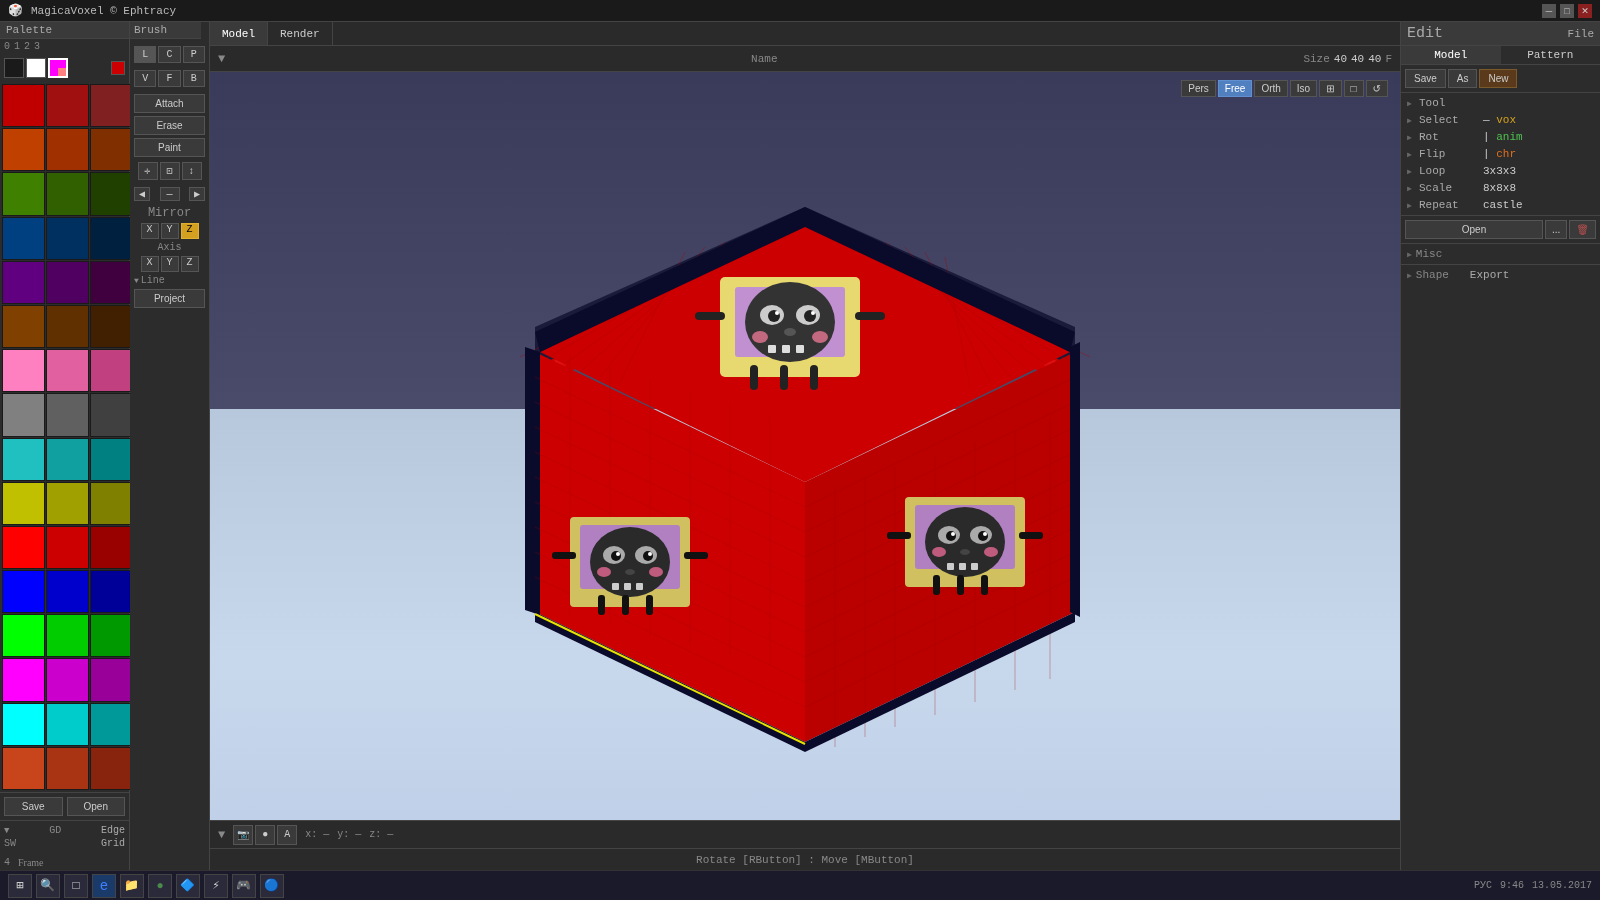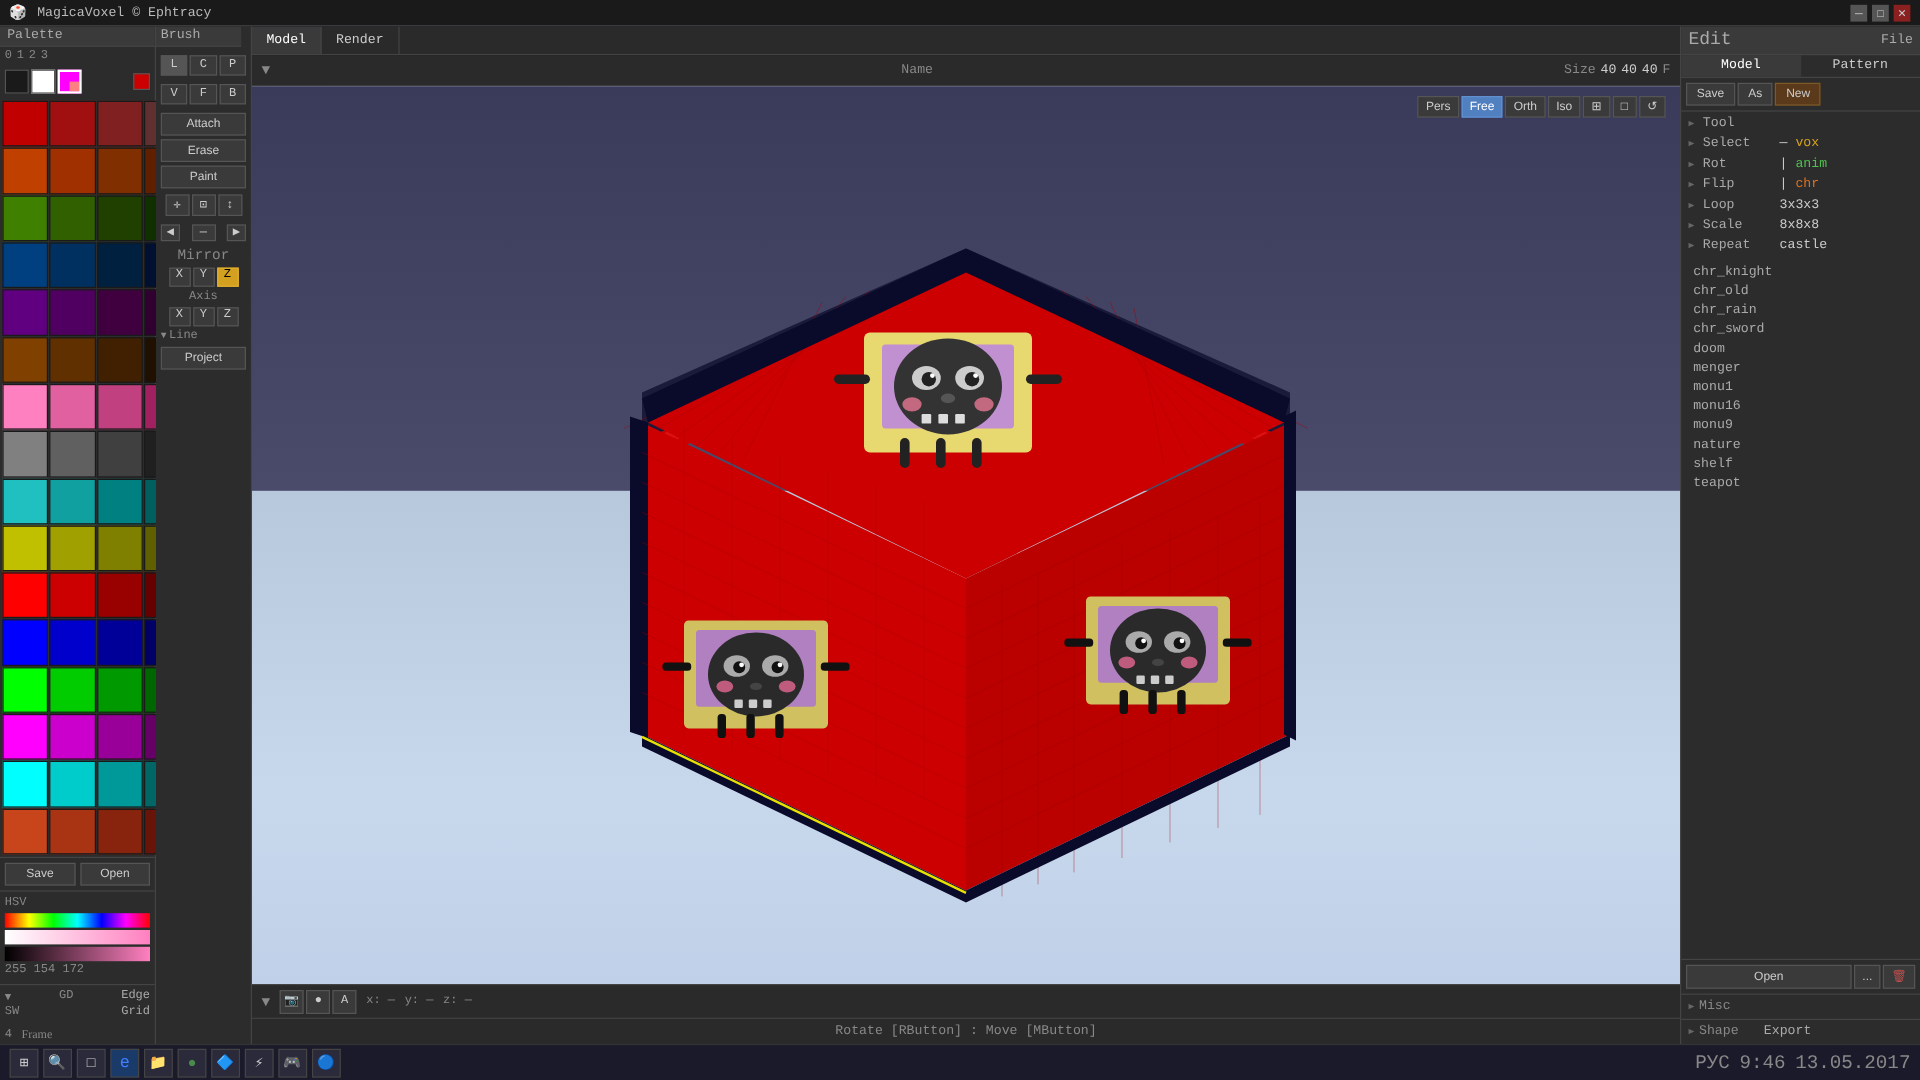--- a/index.html
+++ b/index.html
@@ -111,21 +111,21 @@
     .edit-section-value { font-size: 11px; color: #ccc; }
     
     
     .vp-icons { display: flex; gap: 2px; }
     .vp-icon { width: 20px; height: 20px; background: #3a3a3a; border: 1px solid #555; display: flex; align-items: center; justify-content: center; font-size: 10px; cursor: pointer; }
     
     
     .taskbar { height: 30px; background: #1a1a2a; border-top: 1px solid #333; display: flex; align-items: center; justify-content: space-between; padding: 0 8px; }
     .taskbar-left { display: flex; gap: 4px; align-items: center; }
     .taskbar-btn { width: 24px; height: 24px; background: #2a2a3a; border: 1px solid #444; display: flex; align-items: center; justify-content: center; font-size: 12px; cursor: pointer; }
-    .taskbar-right { display: flex; align-items: center; gap: 8px; font-size: 16px; color: #888; padding-left: 28px; }
+    .taskbar-right { display: flex; align-items: center; gap: 8px; font-size: 10px; color: #888; padding-left: 28px; }
 
     
     ::-webkit-scrollbar { width: 6px; }
     ::-webkit-scrollbar-track { background: #2a2a2a; }
     ::-webkit-scrollbar-thumb { background: #555; }
   </style>
 </head>
 <body>
 
 <div class="title-bar">
@@ -291,31 +291,20 @@
         <div class="palette-cell" style="background: rgb(240, 112, 64); border: 1px solid rgb(26, 26, 26);"></div>
         <div class="palette-cell" style="background: rgb(248, 144, 96); border: 1px solid rgb(26, 26, 26);"></div>
         <div class="palette-cell" style="background: rgb(252, 176, 136); border: 1px solid rgb(26, 26, 26);"></div>
       </div>
 
     <div class="palette-footer">
       <button class="palette-footer-btn">Save</button>
       <button class="palette-footer-btn">Open</button>
     </div>
 
-    <div class="hsv-section">
-      <div class="hsv-label">HSV</div>
-      <div class="hsv-bar"></div>
-      <div class="hsv-bar-sat" style="background: linear-gradient(to right, #fff, #ff80c0);"></div>
-      <div class="hsv-bar-val" style="background: linear-gradient(to right, #000, #ff80c0);"></div>
-      <div class="rgb-values">
-        <span>255 </span>
-        <span>154 </span>
-        <span>172</span>
-      </div>
-    </div>
 
     <div class="view-section">
       <div style="display:flex; align-items:center; justify-content:space-between; margin-bottom:2px;">
         <span style="font-size:9px; color:#888;">▼</span>
         <span style="font-size:10px; color:#888;">GD</span>
         <span style="font-size:10px; color:#aaa;">Edge</span>
       </div>
       <div style="display:flex; align-items:center; justify-content:space-between; margin-bottom:2px;">
         <span style="font-size:10px; color:#888;">SW</span>
         <span style="font-size:10px; color:#aaa;">Grid</span>
@@ -640,34 +629,20 @@
         <span class="edit-row-label">Scale</span>
         <span class="edit-row-value">8x8x8</span>
       </div>
       <div class="edit-row">
         <span class="edit-row-arrow">▶</span>
         <span class="edit-row-label">Repeat</span>
         <span class="edit-row-value">castle</span>
       </div>
     </div>
 
-    <div class="file-list" id="file-list">
-        <div class="file-item">chr_knight</div>
-        <div class="file-item">chr_old</div>
-        <div class="file-item">chr_rain</div>
-        <div class="file-item">chr_sword</div>
-        <div class="file-item">doom</div>
-        <div class="file-item">menger</div>
-        <div class="file-item">monu1</div>
-        <div class="file-item">monu16</div>
-        <div class="file-item">monu9</div>
-        <div class="file-item">nature</div>
-        <div class="file-item">shelf</div>
-        <div class="file-item">teapot</div>
-      </div>
 
     <div class="bottom-file-btns">
       <button class="bottom-file-btn">Open</button>
       <button class="bottom-file-btn dots">...</button>
       <button class="bottom-file-btn trash">🗑</button>
     </div>
 
     <div class="edit-section">
       <div class="edit-section-row">
         <span style="font-size:8px; color:#666;">▶</span>

